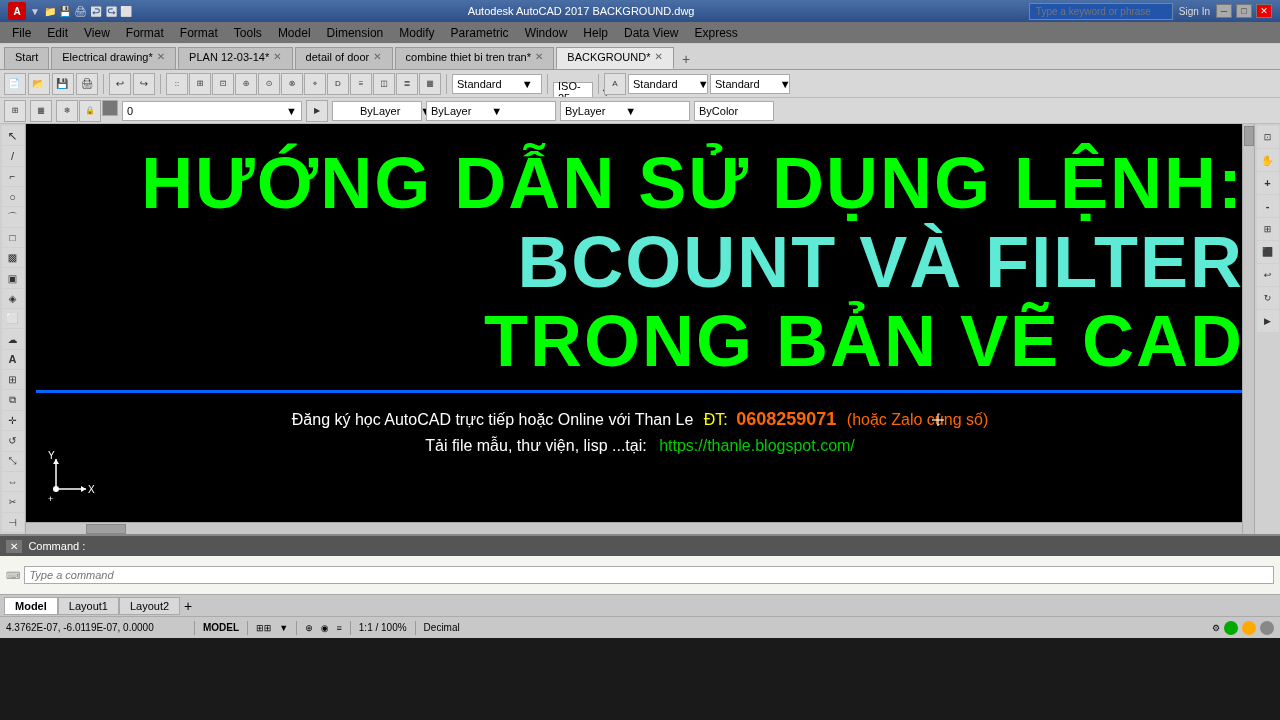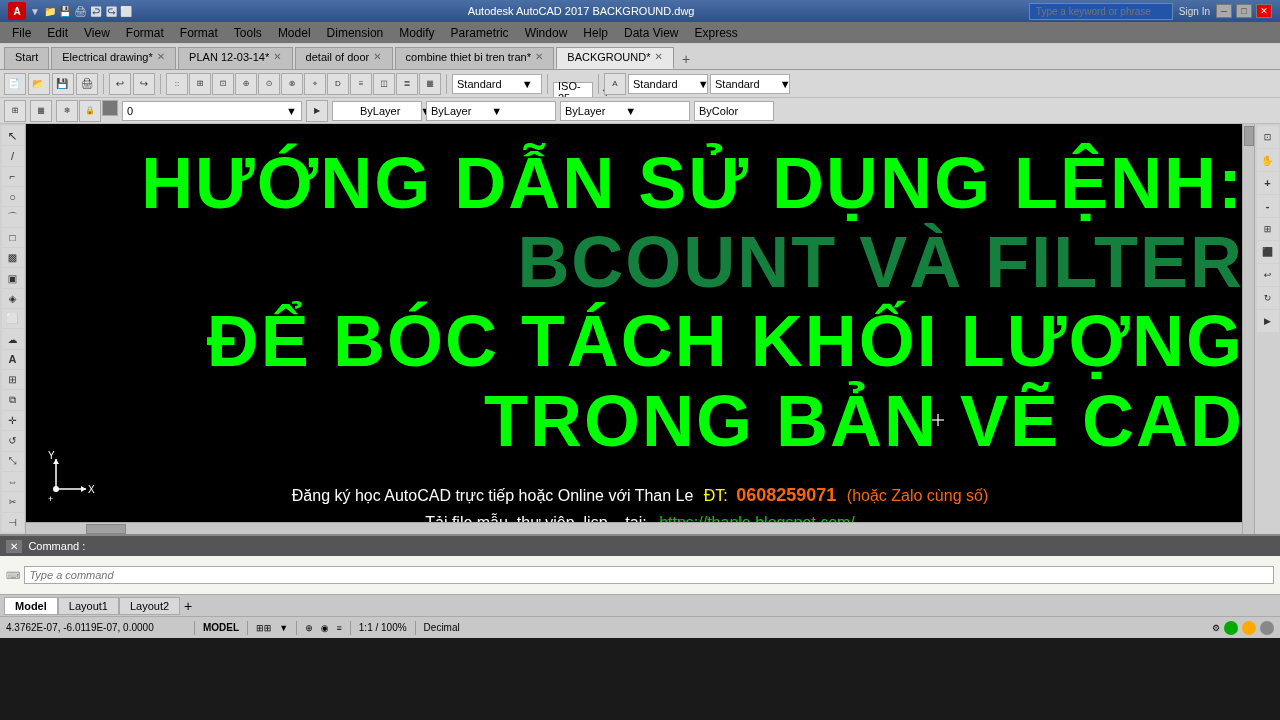--- a/index.html
+++ b/index.html
@@ -180,21 +180,21 @@
       font-weight: bold;
       color: #00ff00;
       text-align: center;
       line-height: 1.1;
       font-family: Arial, sans-serif;
       letter-spacing: 2px;
     }
     .main-title-magenta {
       font-size: 72px;
       font-weight: bold;
-      color: #15803d;
+      color: #5eead4;
       text-align: center;
       line-height: 1.1;
       font-family: Arial, sans-serif;
       letter-spacing: 2px;
     }
 
     .blue-line {
       width: 100%;
       height: 3px;
       background: #0066ff;
@@ -493,21 +493,20 @@
     <div class="lt-btn" style="font-size:10px;">⇔</div>
     <div class="lt-btn" style="font-size:9px;">✂</div>
     <div class="lt-btn" style="font-size:10px;">⊣</div>
   </div>
 
   <div id="canvas-area">
     <div id="canvas-content">
 
       <div class="main-title-green">HƯỚNG DẪN SỬ DỤNG LỆNH:</div>
       <div class="main-title-magenta">BCOUNT VÀ FILTER</div>
-      <div class="main-title-green">ĐỂ BÓC TÁCH KHỐI LƯỢNG</div>
       <div class="main-title-green">TRONG BẢN VẼ CAD</div>
 
       <div class="blue-line"></div>
 
       <div class="info-section">
         <div class="info-line">
           <span>Đăng ký học AutoCAD trực tiếp hoặc Online với Than Le</span>
           <span class="info-highlight-yellow" style="margin-left:6px;">ĐT:</span>
           <span class="info-highlight-orange" style="margin-left:4px;font-weight:bold;font-size:18px;">0608259071</span>
           <span class="info-highlight-orange" style="margin-left:6px;">(hoặc Zalo cùng số)</span>

